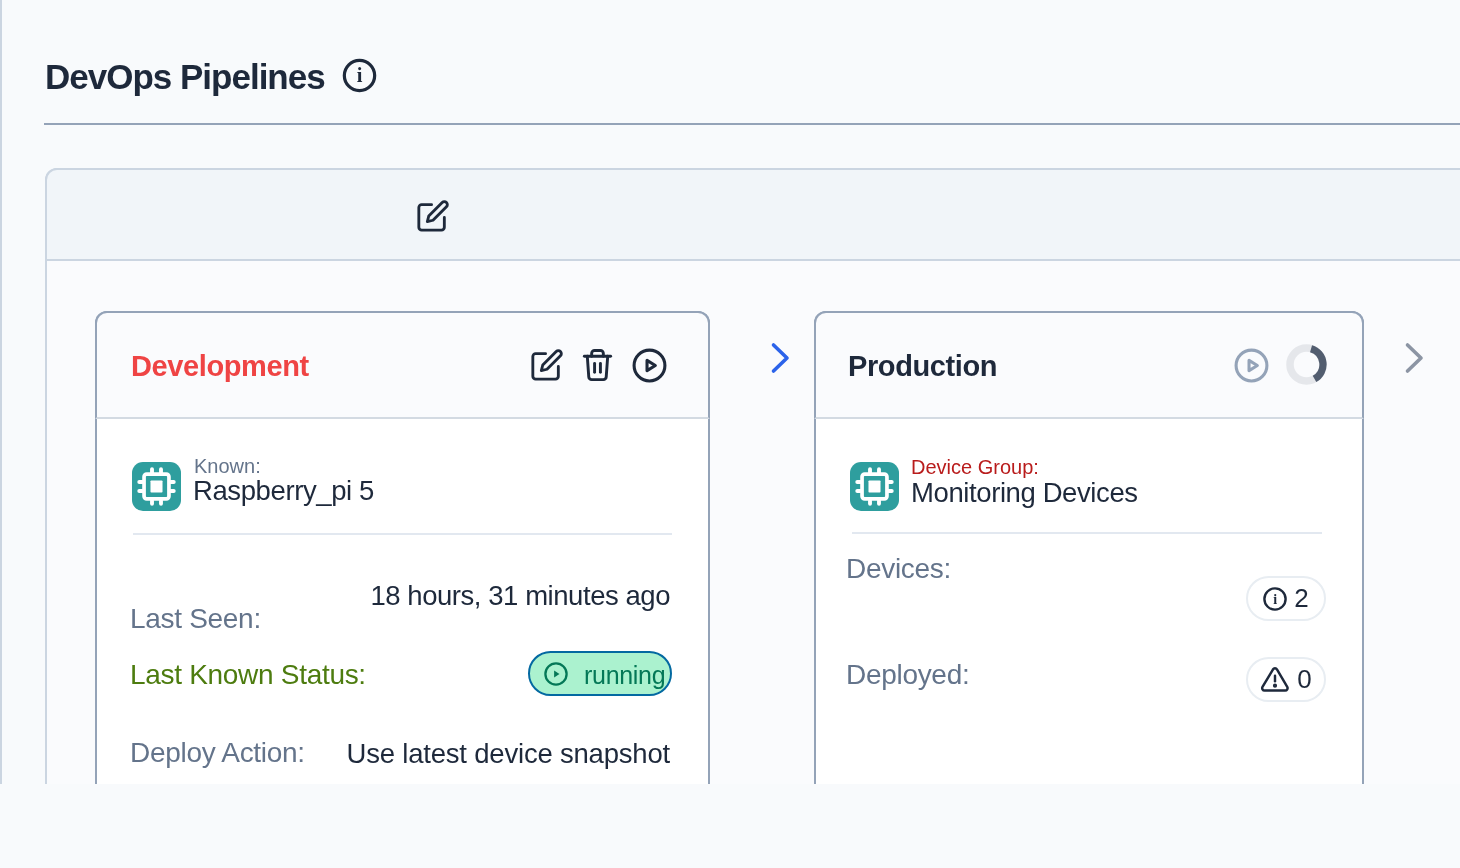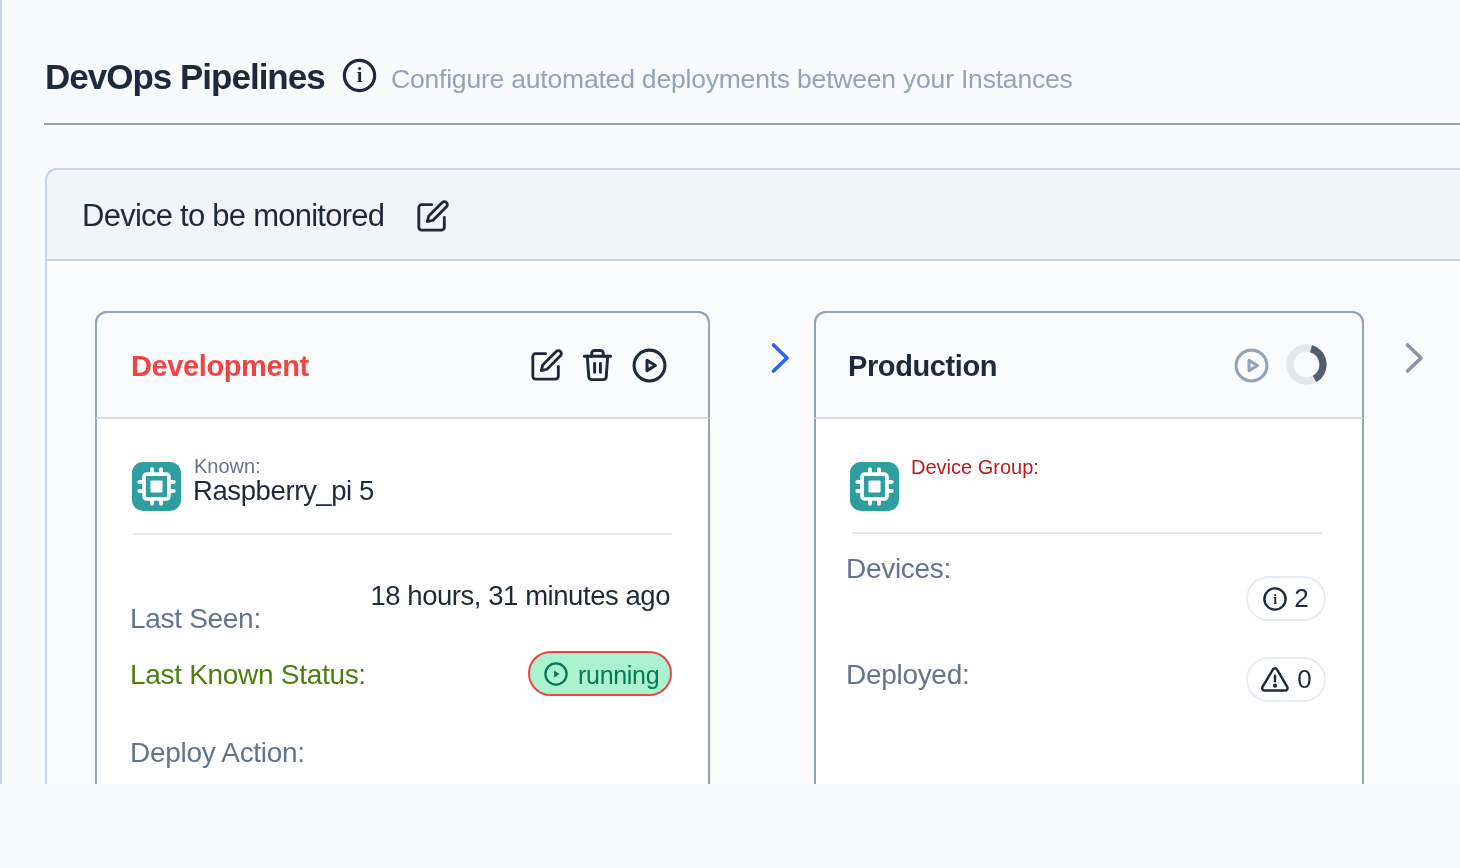--- a/index.html
+++ b/index.html
@@ -10,26 +10,24 @@
 </style>
 </head>
 <body>
 <div id="page">
 
 <div class="t" id="title" style="left:43px;top:59px;font-size:35px;line-height:35px;font-weight:700;color:#1e293b;letter-spacing:-1px">DevOps Pipelines</div>
 <svg class="abs" style="left:340px;top:58px" width="35" height="35" viewBox="0 0 24 24" fill="none" stroke="#1e293b">
   <circle cx="12" cy="12" r="10.4" stroke-width="2.2"></circle>
   <text x="12.1" y="16.6" text-anchor="middle" font-family="Liberation Serif" font-weight="bold" font-size="14" fill="#1e293b" stroke="none">i</text>
 </svg>
-<div class="t" id="subtitle" style="left:389px;top:66px;font-size:26.5px;line-height:26.5px;color:#94a3b8;letter-spacing:-0.2px">Configure automated deployments between your Instances</div>
 <div class="abs" style="left:42px;top:123px;width:1418px;height:2px;background:#94a3b8"></div>
 
 <div class="abs" style="left:43px;top:168px;width:1481px;height:694px;border:2px solid #cbd5e1;border-radius:12px;background:#fafbfd"></div>
 <div class="abs" style="left:43px;top:168px;width:1481px;height:93px;border:2px solid #cbd5e1;border-radius:12px 12px 0 0;background:#f1f5f9"></div>
-<div class="t" id="cardhdr" style="left:80px;top:200px;font-size:31px;line-height:31px;color:#1e293b;letter-spacing:-0.75px">Device to be monitored</div>
 
 <svg class="abs" style="left:414px;top:199px" width="34" height="34" viewBox="0 0 24 24" fill="none" stroke="#1e293b" stroke-width="2.0" stroke-linecap="round" stroke-linejoin="round">
   <path d="M11 4H4a2 2 0 0 0-2 2v14a2 2 0 0 0 2 2h14a2 2 0 0 0 2-2v-7"></path>
   <path d="M18.5 2.5a2.121 2.121 0 0 1 3 3L12 15l-4 1 1-4 9.5-9.5z"></path>
 </svg>
 
 <div class="abs" style="left:93px;top:311px;width:615px;height:502px;border:2px solid #94a3b8;border-radius:12px;background:#fff"></div>
 <div class="abs" style="left:93px;top:311px;width:615px;height:108px;border:2px solid #94a3b8;border-bottom:2px solid #d3dae2;border-radius:12px 12px 0 0;background:#fafbfd"></div>
 <div class="t" id="devtitle" style="left:129px;top:352px;font-size:29px;line-height:29px;font-weight:700;color:#ef4444;letter-spacing:-0.4px">Development</div>
 
@@ -70,29 +68,30 @@
 </svg>
 <div class="t" style="left:192px;top:456px;font-size:20px;line-height:20px;color:#64748b">Known:</div>
 <div class="t" id="devname" style="left:191px;top:477px;font-size:27.5px;line-height:27.5px;color:#1e293b;letter-spacing:-0.4px">Raspberry_pi 5</div>
 <div class="abs" style="left:131px;top:533px;width:539px;height:2px;background:#e2e8f0"></div>
 
 <div class="t" style="left:128px;top:605px;font-size:28px;line-height:28px;color:#64748b;letter-spacing:-0.3px">Last Seen:</div>
 <div class="t" style="right:790px;top:582px;font-size:27.5px;line-height:27.5px;color:#1e293b;letter-spacing:-0.45px">18 hours, 31 minutes ago</div>
 
 <div class="t" style="left:128px;top:661px;font-size:28px;line-height:28px;color:#4d7c0f;letter-spacing:-0.3px">Last Known Status:</div>
 
-<div class="abs" style="left:526px;top:651px;width:144px;height:45px;border:2px solid #ef4444;border-radius:23px;background:#abf2cf;display:flex;align-items:center;padding-left:14px;gap:10px">
+<div class="abs" style="left:526px;top:651px;width:144px;height:45px;border:2px solid #0369a1;border-radius:23px;background:#abf2cf;display:flex;align-items:center;padding-left:14px;gap:16px">
   <svg width="24" height="24" viewBox="0 0 24 24" fill="none" stroke="#047857" stroke-width="2.3" style="flex:none">
     <circle cx="12" cy="12" r="10.6"></circle>
     <polygon points="10.1 8.4 15.5 12 10.1 15.6 10.1 8.4" fill="#047857" stroke="none"></polygon>
   </svg>
   <span style="font-size:25px;color:#047857;letter-spacing:-0.3px;position:relative;top:2px">running</span>
 </div>
 
 <div class="t" style="left:128px;top:739px;font-size:28px;line-height:28px;color:#64748b;letter-spacing:-0.3px">Deploy Action:</div>
+<div class="t" style="right:790px;top:740px;font-size:27.5px;line-height:27.5px;color:#1e293b;letter-spacing:-0.2px">Use latest device snapshot</div>
 
 <div class="abs" style="left:812px;top:311px;width:550px;height:502px;border:2px solid #94a3b8;border-radius:12px;background:#fff"></div>
 <div class="abs" style="left:812px;top:311px;width:550px;height:108px;border:2px solid #94a3b8;border-bottom:2px solid #d3dae2;border-radius:12px 12px 0 0;background:#fafbfd"></div>
 <div class="t" id="prodtitle" style="left:846px;top:352px;font-size:29px;line-height:29px;font-weight:700;color:#1e293b;letter-spacing:-0.4px">Production</div>
 
 <svg class="abs" style="left:1231px;top:347px" width="37" height="37" viewBox="0 0 24 24" fill="none" stroke="#94a3b8" stroke-width="2.0" stroke-linecap="round" stroke-linejoin="round">
   <circle cx="12" cy="12" r="10"></circle>
   <polygon points="10.4 8.7 15.8 12 10.4 15.3 10.4 8.7"></polygon>
 </svg>
 
@@ -114,20 +113,21 @@
         <rect x="13.25" y="2.6" width="1.9" height="3.4" rx="0.95"></rect>
     <rect x="8.85" y="18" width="1.9" height="3.4" rx="0.95"></rect>
         <rect x="13.25" y="18" width="1.9" height="3.4" rx="0.95"></rect>
     <rect x="2.6" y="8.85" width="3.4" height="1.9" rx="0.95"></rect>
         <rect x="2.6" y="13.25" width="3.4" height="1.9" rx="0.95"></rect>
     <rect x="18" y="8.85" width="3.4" height="1.9" rx="0.95"></rect>
         <rect x="18" y="13.25" width="3.4" height="1.9" rx="0.95"></rect>
   </g>
 </svg>
 <div class="t" style="left:909px;top:457px;font-size:20px;line-height:20px;color:#b91c1c">Device Group:</div>
+<div class="t" id="grpname" style="left:909px;top:479px;font-size:27.5px;line-height:27.5px;color:#1e293b;letter-spacing:-0.4px">Monitoring Devices</div>
 <div class="abs" style="left:850px;top:532px;width:470px;height:2px;background:#e2e8f0"></div>
 
 <div class="t" style="left:844px;top:555px;font-size:28px;line-height:28px;color:#64748b;letter-spacing:-0.3px">Devices:</div>
 <div class="abs" style="left:1244px;top:576px;width:80px;height:45px;border:2px solid #e8edf2;border-radius:23px;background:#fff;display:flex;align-items:center;justify-content:center;gap:7px">
   <svg width="24" height="24" viewBox="0 0 24 24" fill="none" stroke="#1e293b">
     <circle cx="12" cy="12" r="10.6" stroke-width="2.4"></circle>
     <text x="12.1" y="16.6" text-anchor="middle" font-family="Liberation Serif" font-weight="bold" font-size="14" fill="#1e293b" stroke="none">i</text>
   </svg>
   <span style="font-size:26px;color:#1e293b">2</span>
 </div>

